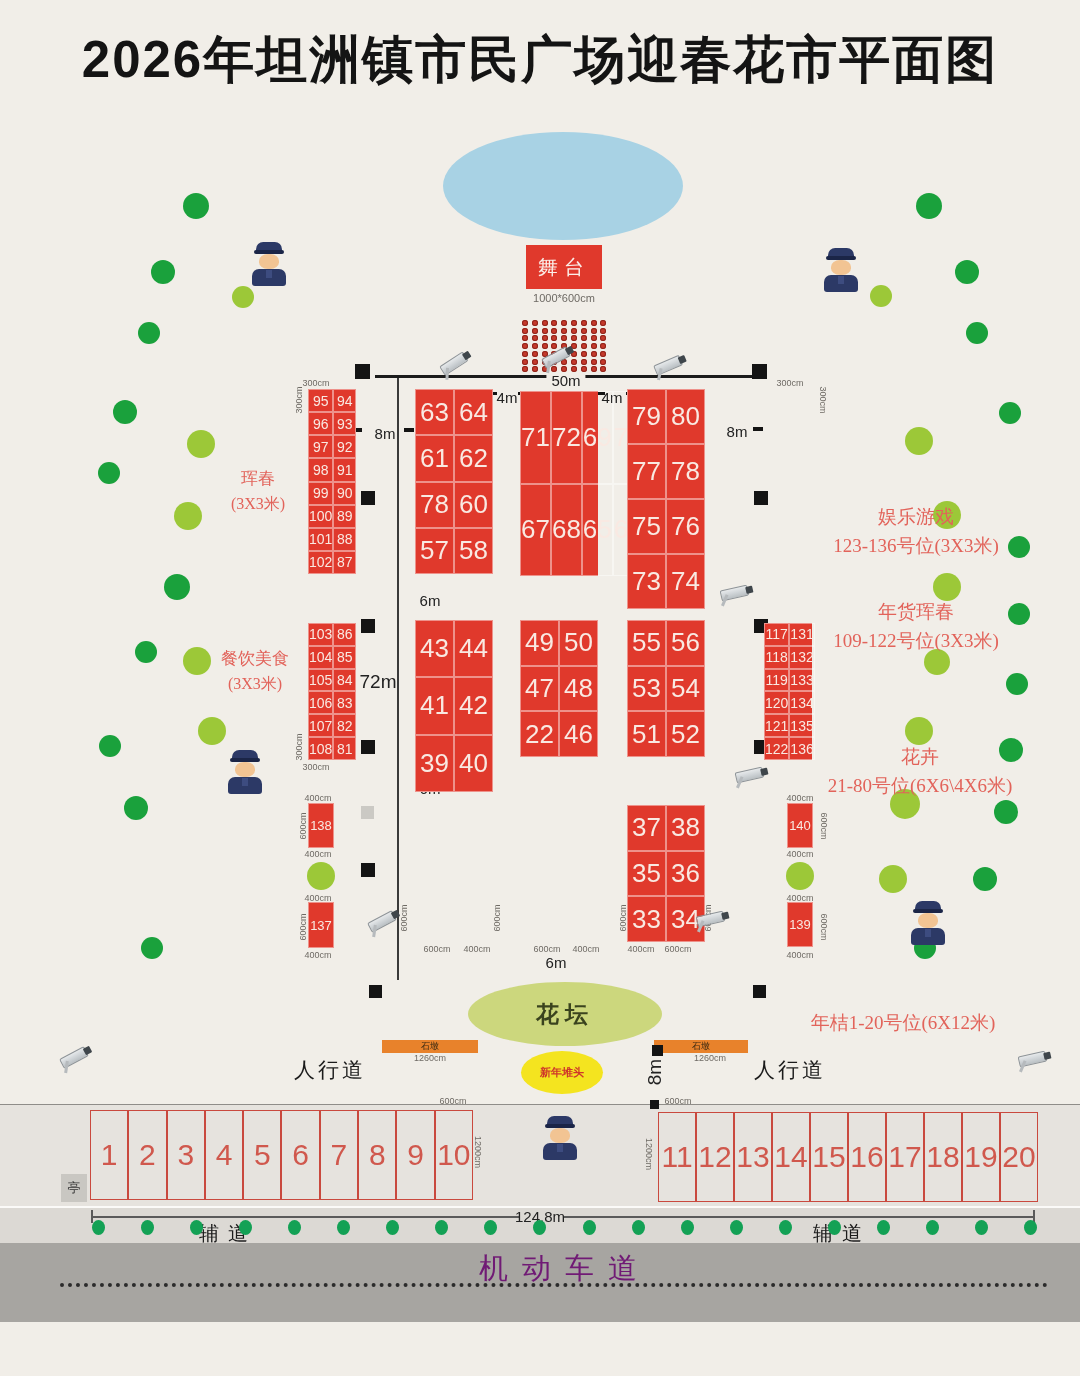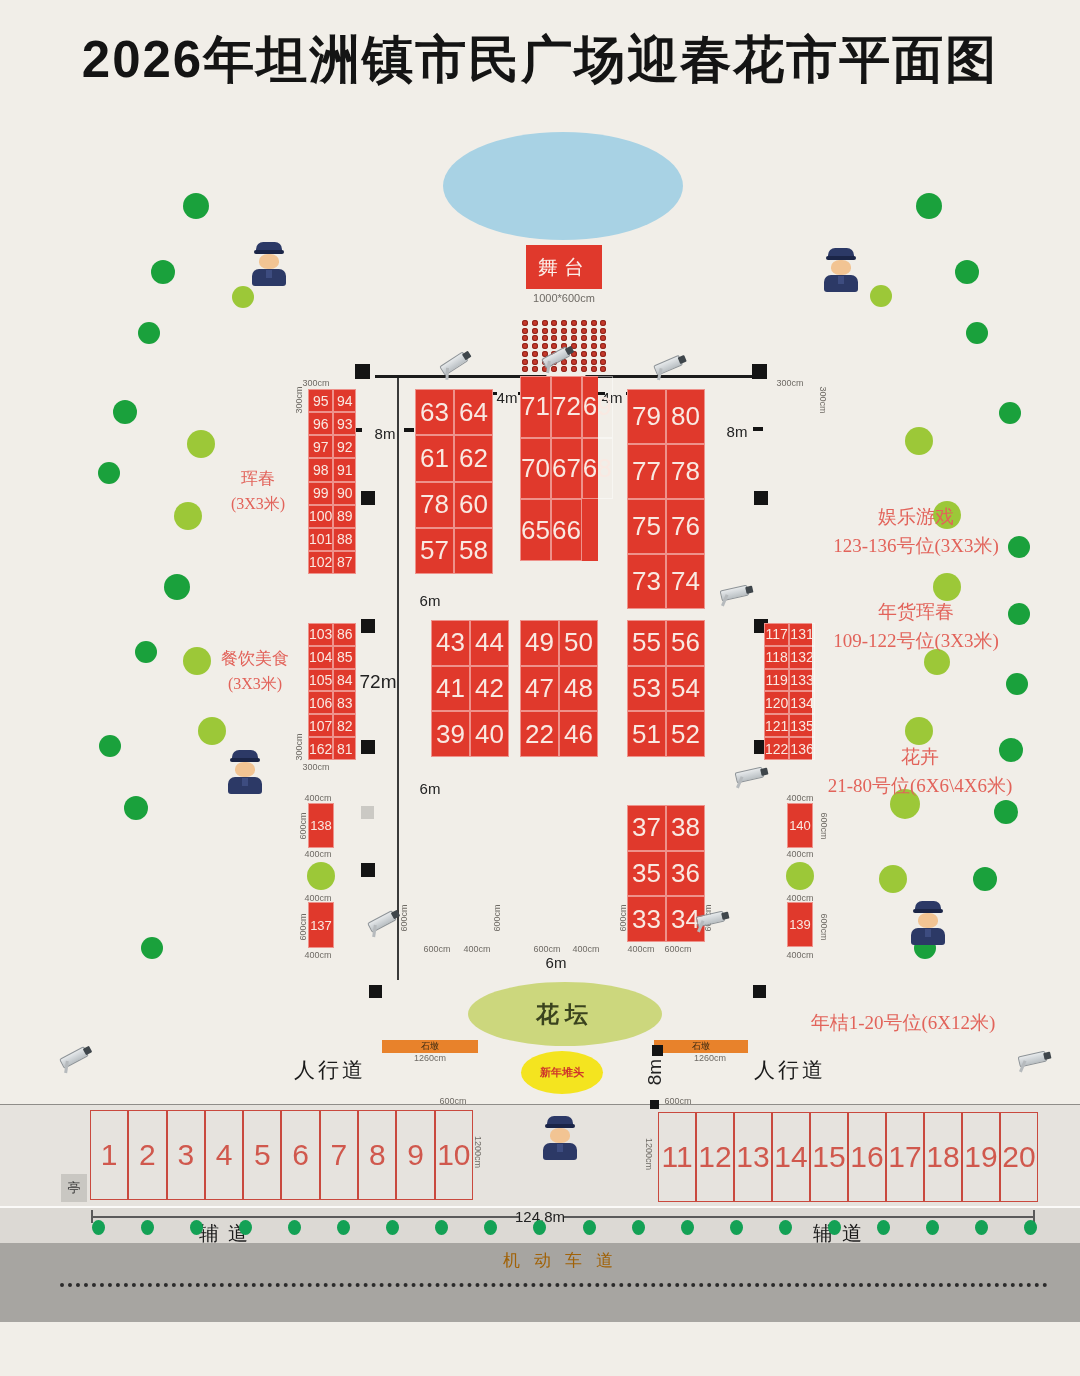--- a/index.html
+++ b/index.html
@@ -14,21 +14,21 @@
   .flowerbed{position:absolute;border-radius:50%;background:#ccd77d;display:flex;align-items:center;
          justify-content:center;font-size:23px;letter-spacing:6px;color:#3a431e;font-weight:700;z-index:1}
   .pile{position:absolute;border-radius:50%;background:#f4e41f;display:flex;align-items:center;
          justify-content:center;font-size:11px;font-weight:700;color:#cf372a;z-index:1}
   .bollard{position:absolute;background:#e8822b;display:flex;align-items:center;justify-content:center;
          font-size:9px;color:#3a2a12;z-index:1}
   .pav{position:absolute;background:#c9c7c2;color:#333;display:flex;align-items:center;
          justify-content:center;font-size:13px;z-index:1}
   .walk{position:absolute;transform:translateX(-50%);font-size:21px;letter-spacing:3px;color:#1b1b1b;z-index:2;white-space:nowrap}
   .futo-label{position:absolute;transform:translateX(-50%);font-size:20px;letter-spacing:9px;color:#1b1b1b;z-index:2;white-space:nowrap}
-  .motor-label{position:absolute;transform:translateX(-50%);font-size:17px;letter-spacing:14px;color:#a16207;z-index:2;white-space:nowrap}
+  .motor-label{position:absolute;transform:translateX(-50%);font-size:29px;letter-spacing:14px;color:#701a75;z-index:2;white-space:nowrap}
   .dash{position:absolute;border-top:4px dotted #2b2b2b;z-index:1}
   .zlabel{position:absolute;transform:translateX(-50%);text-align:center;color:#e2635a;z-index:2;
           white-space:nowrap;line-height:1.55;font-family:"Liberation Serif",serif}
   .s17{font-size:17px}.s16{font-size:16px}.s19{font-size:19px}
   .grid{position:absolute;display:grid;z-index:3}
   .grid.solid{background:#e0392c}
   .grid .cell{display:flex;align-items:center;justify-content:center}
   .grid.solid .cell{color:#f9e9e2;border:1px solid rgba(255,255,255,.45);font-weight:500}
   .grid.outline .cell{color:#d0584d;border:1px solid #c9493e}
   .dim{position:absolute;white-space:nowrap;z-index:2;color:#222}
@@ -120,41 +120,41 @@
 <div class="grid solid" style="left: 415px; top: 389px; width: 78px; height: 185px; grid-template-columns: repeat(2, 1fr); font-size: 26px;">
       <div class="cell">63</div>
       <div class="cell">64</div>
       <div class="cell">61</div>
       <div class="cell">62</div>
       <div class="cell">78</div>
       <div class="cell">60</div>
       <div class="cell">57</div>
       <div class="cell">58</div>
     </div>
-    <div class="grid solid" style="left: 520px; top: 376px; width: 78px; height: 185px; grid-template-columns: repeat(3, 1fr); font-size: 26px;">
+    <div class="grid solid" style="left: 520px; top: 391px; width: 78px; height: 185px; grid-template-columns: repeat(4, 1fr); font-size: 26px;">
       <div class="cell">71</div>
       <div class="cell">72</div>
       <div class="cell">69</div>
       <div class="cell">70</div>
       <div class="cell">67</div>
       <div class="cell">68</div>
       <div class="cell">65</div>
       <div class="cell">66</div>
     </div>
     <div class="grid solid" style="left: 627px; top: 389px; width: 78px; height: 220px; grid-template-columns: repeat(2, 1fr); font-size: 26px;">
       <div class="cell">79</div>
       <div class="cell">80</div>
       <div class="cell">77</div>
       <div class="cell">78</div>
       <div class="cell">75</div>
       <div class="cell">76</div>
       <div class="cell">73</div>
       <div class="cell">74</div>
     </div>
-    <div class="grid solid" style="left: 415px; top: 620px; width: 78px; height: 137px; grid-template-columns: repeat(2, 1fr); font-size: 26px; margin-left: 16px;">
+    <div class="grid solid" style="left: 415px; top: 620px; width: 78px; height: 172px; grid-template-columns: repeat(2, 1fr); font-size: 26px;">
       <div class="cell">43</div>
       <div class="cell">44</div>
       <div class="cell">41</div>
       <div class="cell">42</div>
       <div class="cell">39</div>
       <div class="cell">40</div>
     </div>
     <div class="grid solid" style="left: 520px; top: 620px; width: 78px; height: 137px; grid-template-columns: repeat(2, 1fr); font-size: 26px;">
       <div class="cell">49</div>
       <div class="cell">50</div>
@@ -201,21 +201,21 @@
       <div class="cell">103</div>
       <div class="cell">86</div>
       <div class="cell">104</div>
       <div class="cell">85</div>
       <div class="cell">105</div>
       <div class="cell">84</div>
       <div class="cell">106</div>
       <div class="cell">83</div>
       <div class="cell">107</div>
       <div class="cell">82</div>
-      <div class="cell">162</div>
+      <div class="cell">108</div>
       <div class="cell">81</div>
     </div>
     <div class="grid solid" style="left: 764px; top: 623px; width: 48px; height: 137px; grid-template-columns: repeat(2, 1fr); font-size: 14px;">
       <div class="cell">117</div>
       <div class="cell">131</div>
       <div class="cell">118</div>
       <div class="cell">132</div>
       <div class="cell">119</div>
       <div class="cell">133</div>
       <div class="cell">120</div>

